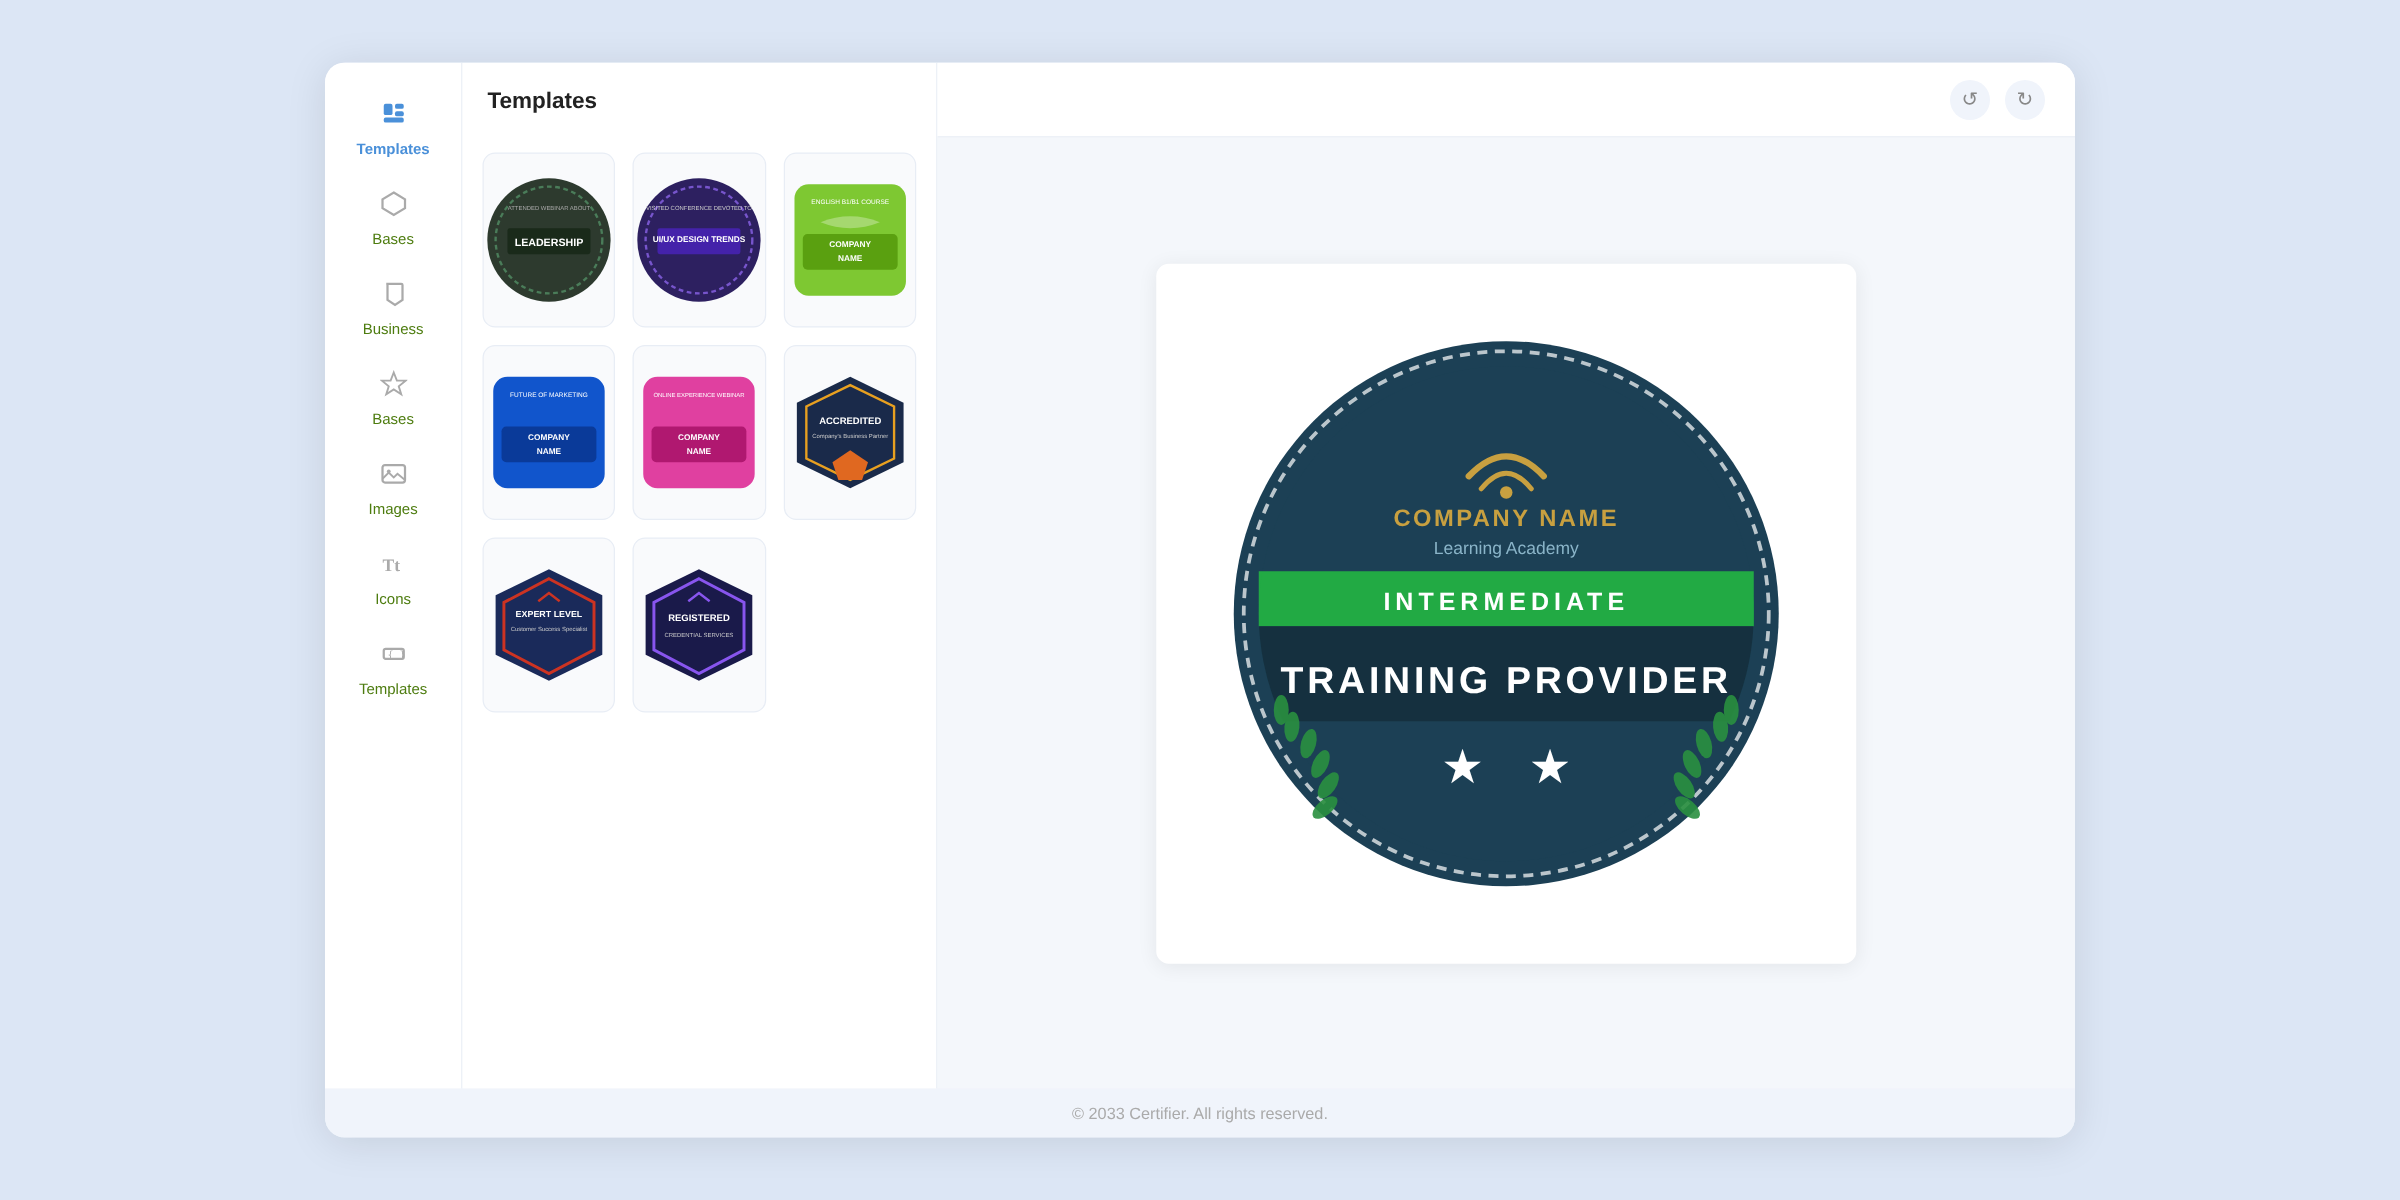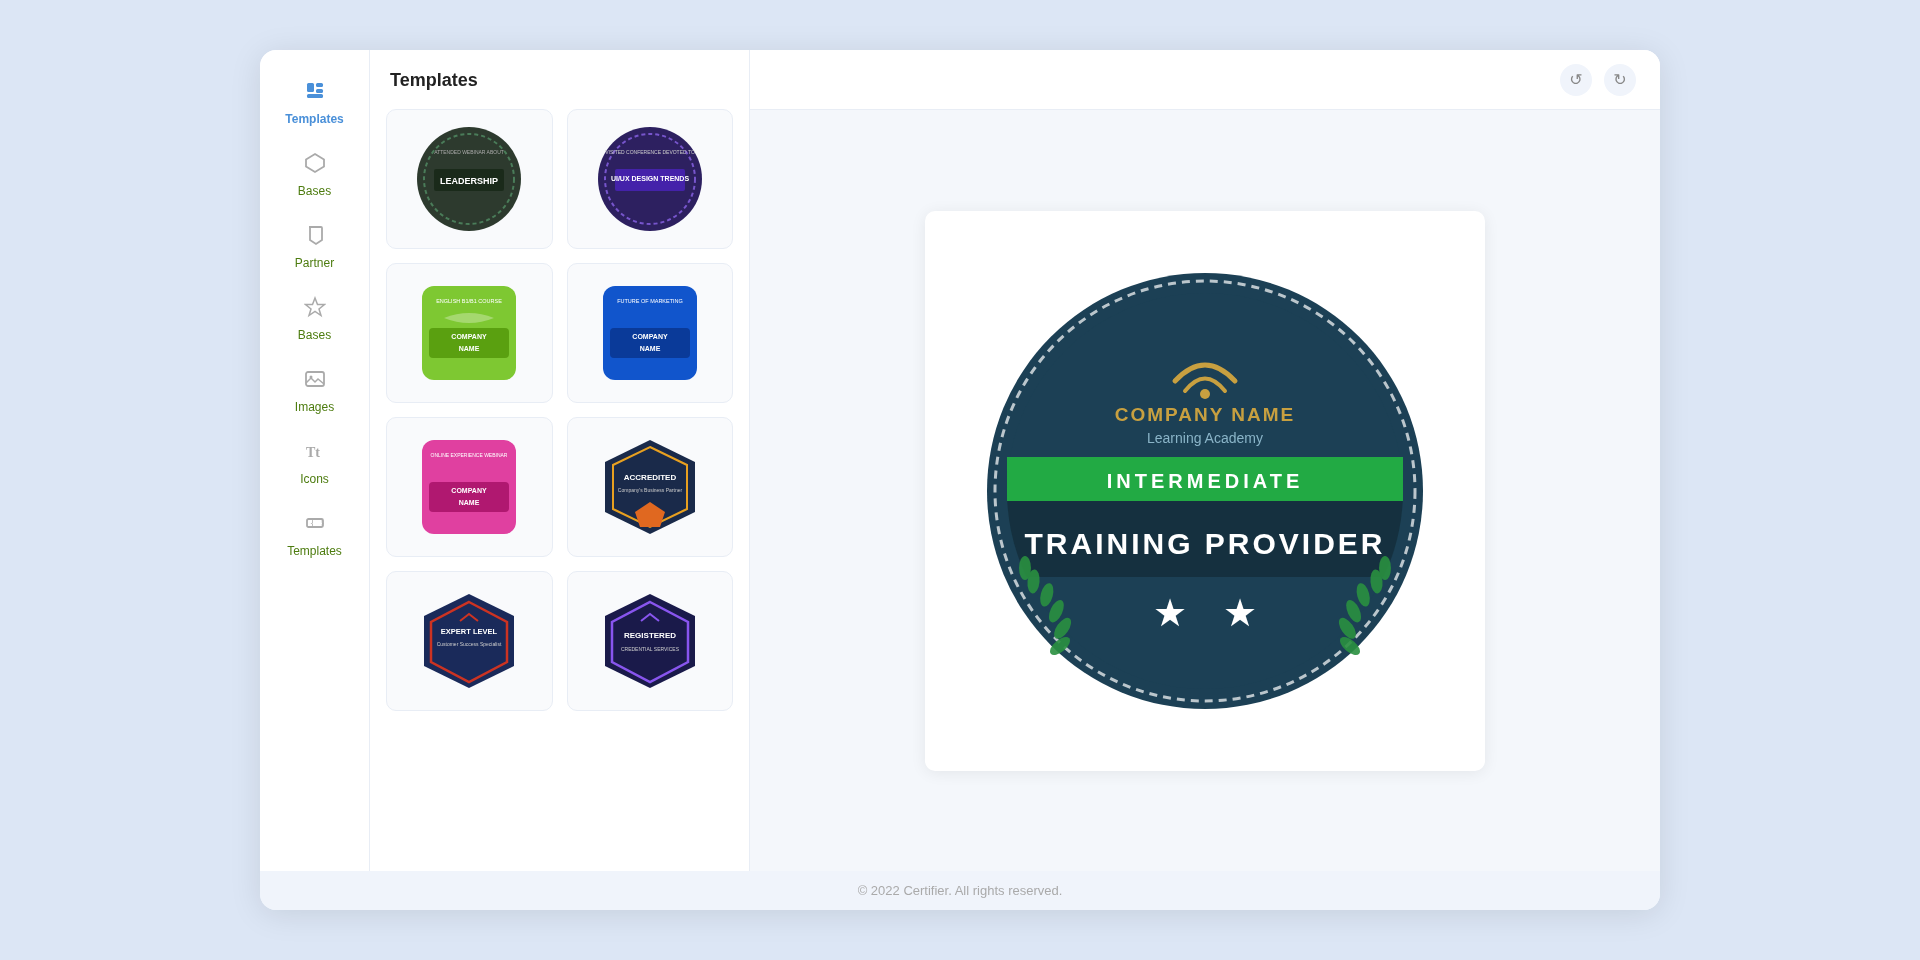--- a/index.html
+++ b/index.html
@@ -81,22 +81,23 @@
     }
     .templates-title {
       font-size: 18px;
       font-weight: 600;
       color: #222;
       margin-bottom: 18px;
       padding-left: 4px;
     }
     .template-grid {
       display: grid;
-      grid-template-columns: 1fr 1fr;
+      grid-template-columns: 1fr 1fr 1fr;
       gap: 14px;
+      margin-top: 13px;
     }
     .template-card {
       background: #f9fafc;
       border-radius: 10px;
       border: 1.5px solid #e8edf5;
       overflow: hidden;
       display: flex;
       align-items: center;
       justify-content: center;
       height: 140px;
@@ -192,21 +193,21 @@
           </svg>
         </span>
         <span class="sidebar-label">Bases</span>
       </div>
       <div class="sidebar-item">
         <span class="sidebar-icon">
           <svg width="22" height="22" viewBox="0 0 22 22" fill="none">
             <path d="M5 3h12a1 1 0 011 1v12l-6 4-6-4V4a1 1 0 011-1z" stroke="#aaa" stroke-width="1.8" fill="none"></path>
           </svg>
         </span>
-        <span class="sidebar-label">Partner</span>
+        <span class="sidebar-label">Business</span>
       </div>
       <div class="sidebar-item">
         <span class="sidebar-icon">
           <svg width="22" height="22" viewBox="0 0 22 22" fill="none">
             <polygon points="11,2 13.5,8.5 20.5,8.5 15,13 17,19.5 11,15.5 5,19.5 7,13 1.5,8.5 8.5,8.5" stroke="#aaa" stroke-width="1.5" fill="none"></polygon>
           </svg>
         </span>
         <span class="sidebar-label">Bases</span>
       </div>
       <div class="sidebar-item">
@@ -384,15 +385,15 @@
               <ellipse cx="-62" cy="-32" rx="12" ry="6" fill="#2a9040" transform="rotate(85)"></ellipse>
               <ellipse cx="-78" cy="-35" rx="12" ry="6" fill="#2a9040" transform="rotate(90)"></ellipse>
             </g>
           </svg>
         </div>
       </div>
     </div>
   </div>
 
   <footer class="footer">
-    <span>© 2022 Certifier. All rights reserved.</span>
+    <span>© 2033 Certifier. All rights reserved.</span>
   </footer>
 </div>
 
 </body></html>

